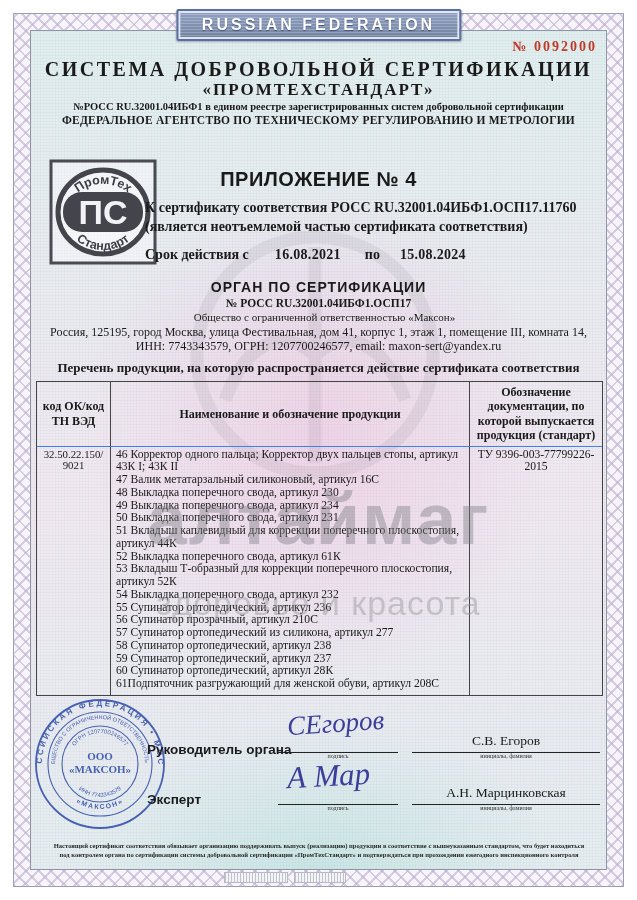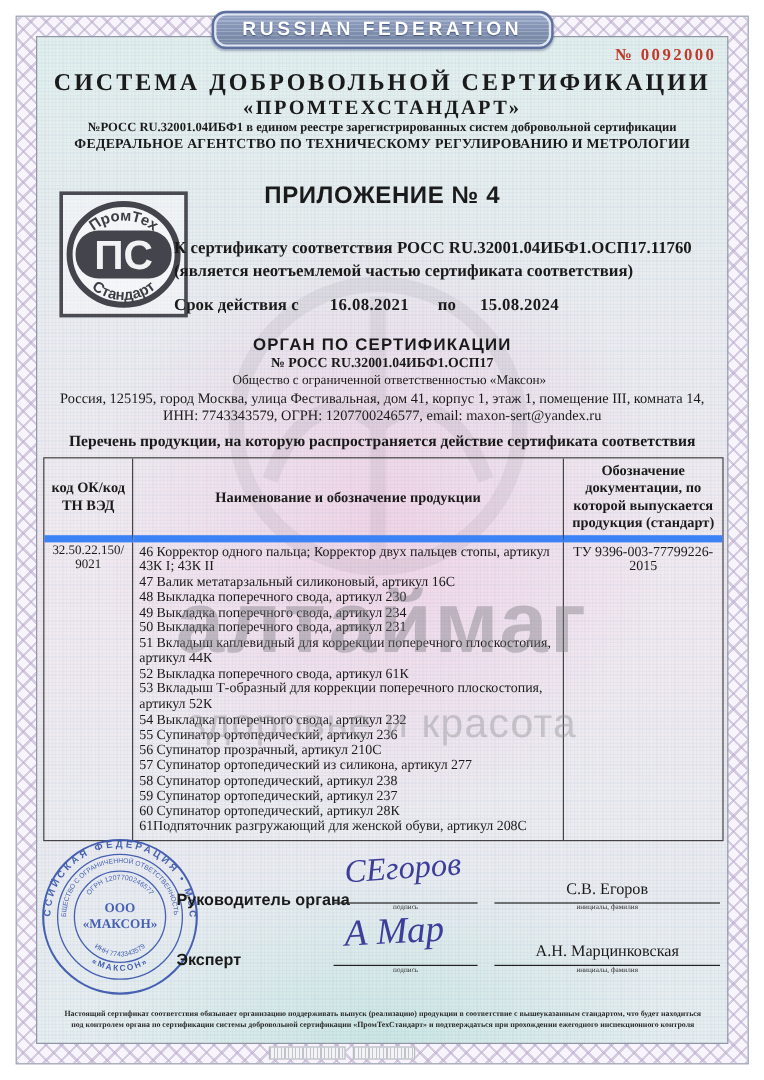--- a/index.html
+++ b/index.html
@@ -25,38 +25,38 @@
       radial-gradient(ellipse 55% 40% at 50% 48%, rgba(238,198,224,.65), rgba(238,198,224,0) 75%),
       radial-gradient(ellipse 60% 25% at 50% 100%, rgba(180,225,218,.55), rgba(180,225,218,0) 70%),
       linear-gradient(180deg,#e0efee 0%, #e9ecf0 30%, #efe8f0 55%, #e4eef0 100%);
   }
   .abs { position:absolute; }
   .ctr { left:0; right:0; text-align:center; }
 
   
   .badge {
     left:50%; top:9px; transform:translateX(-50%);
-    padding:5px 24px; border-radius:12px; z-index:2;
+    padding:5px 24px; border-radius:2px; z-index:2;
     border:2px solid #5c6f9e; box-shadow:inset 0 0 0 2px #dfe5f2, 0 1px 2px rgba(60,70,110,.4);
     background:
       repeating-linear-gradient(0deg, rgba(255,255,255,.22) 0 1px, transparent 1px 3px),
       linear-gradient(180deg,#93a2c4,#70819f);
     color:#fff; font-family:"Liberation Sans",sans-serif; font-weight:bold;
     font-size:16px; letter-spacing:3px; text-shadow:0 1px 1px #44517c;
   }
   .serial { top:39px; right:40px; color:#c03a2b; font-size:14px; font-weight:bold; letter-spacing:2px; z-index:2; }
 
   .t1 { top:58px; font-weight:bold; font-size:20px; letter-spacing:2.5px; z-index:2; }
   .t2 { top:80px; font-weight:bold; font-size:17px; letter-spacing:2px; z-index:2; }
   .reg { top:101px; font-weight:bold; font-size:10.5px; z-index:2; }
   .agc { top:114px; font-weight:bold; font-size:11.5px; letter-spacing:.2px; z-index:2; }
 
   .logo { left:47px; top:158px; z-index:2; }
 
-  .apx-title { top:152px; font-family:"Liberation Sans",sans-serif;
+  .apx-title { top:168px; font-family:"Liberation Sans",sans-serif;
     font-weight:bold; font-size:20px; letter-spacing:.5px; z-index:2; }
   .cert-line { left:145px; top:200px; font-size:14px; font-weight:600; z-index:2; }
   .note-line { left:145px; top:219px; font-size:14px; font-weight:600; z-index:2; }
   .validity  { left:145px; top:247px; font-size:14px; font-weight:600; z-index:2; }
   .validity b { letter-spacing:.3px; }
   .gap1{ margin-left:26px; } .gap2{ margin-left:24px; } .gap3{ margin-left:20px; }
 
   .org-title { top:279px; font-family:"Liberation Sans",sans-serif; font-weight:bold; font-size:14px; letter-spacing:1px; z-index:2; }
   .org-num   { top:297px; font-size:11.5px; z-index:2;font-weight:bold; }
   .org-name  { top:311px; font-size:11px; z-index:2;padding-left:12px; }
@@ -65,21 +65,21 @@
   .heading   { top:360px; font-weight:bold; font-size:13px; z-index:2; }
 
   .cert-table {
     left:36px; top:381px; width:565px; z-index:2;
     display:grid; grid-template-columns:74px 1fr 132px;
     border:1px solid #444; background:rgba(255,255,255,.06);
     font-size:11.6px; line-height:1.1;
   }
   .cell { border-right:1px solid #444; padding:3px 4px; }
   .cell:nth-child(3n){ border-right:none; }
-  .hrow { border-bottom:6px solid #3b82f6; font-weight:bold; font-size:12px; text-align:center;
+  .hrow { border-bottom:1px solid #3b82f6; font-weight:bold; font-size:12px; text-align:center;
           display:flex; align-items:center; justify-content:center; line-height:1.2; }
   .code-cell { text-align:center; font-size:10.8px; padding-top:2px; }
   .items-cell { padding:2px 5px 4px 5px; min-height:235px; }
   .product-line { margin:0; }
   .std-cell { text-align:center; font-size:11.6px; padding-top:2px; }
 
   
   .wm-circle { left:185px; top:225px; z-index:1; pointer-events:none; }
   .wm-brand { top:483px; left:0; right:0; text-align:center; z-index:3; pointer-events:none;
     font-family:"Liberation Sans",sans-serif; font-weight:bold; font-size:72px;

